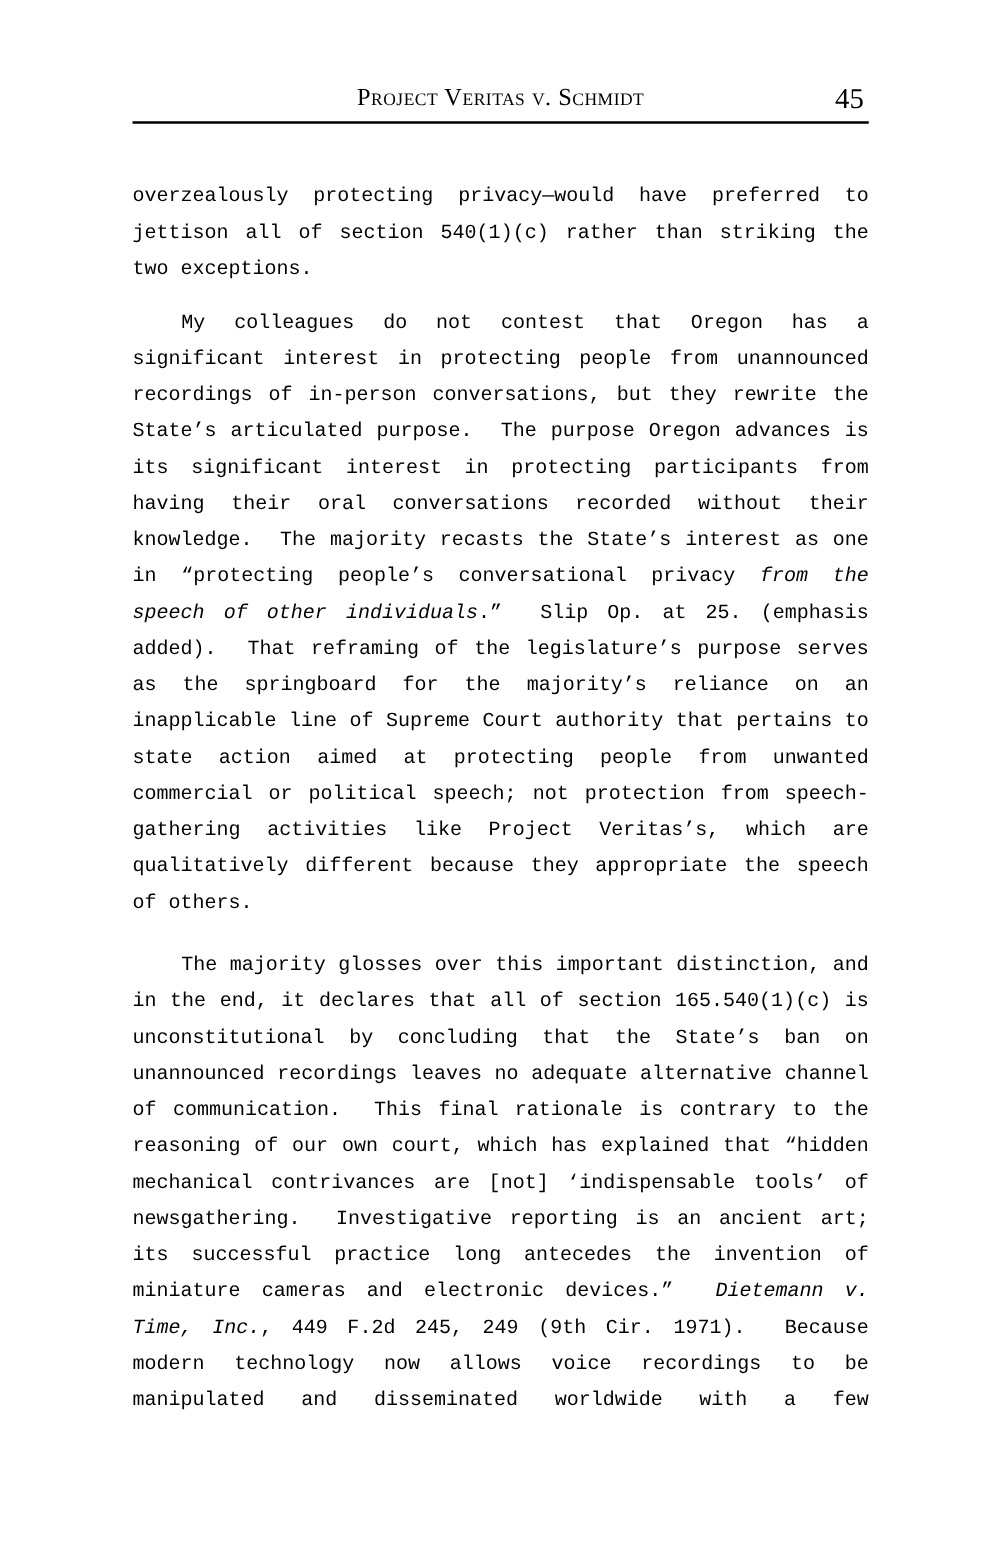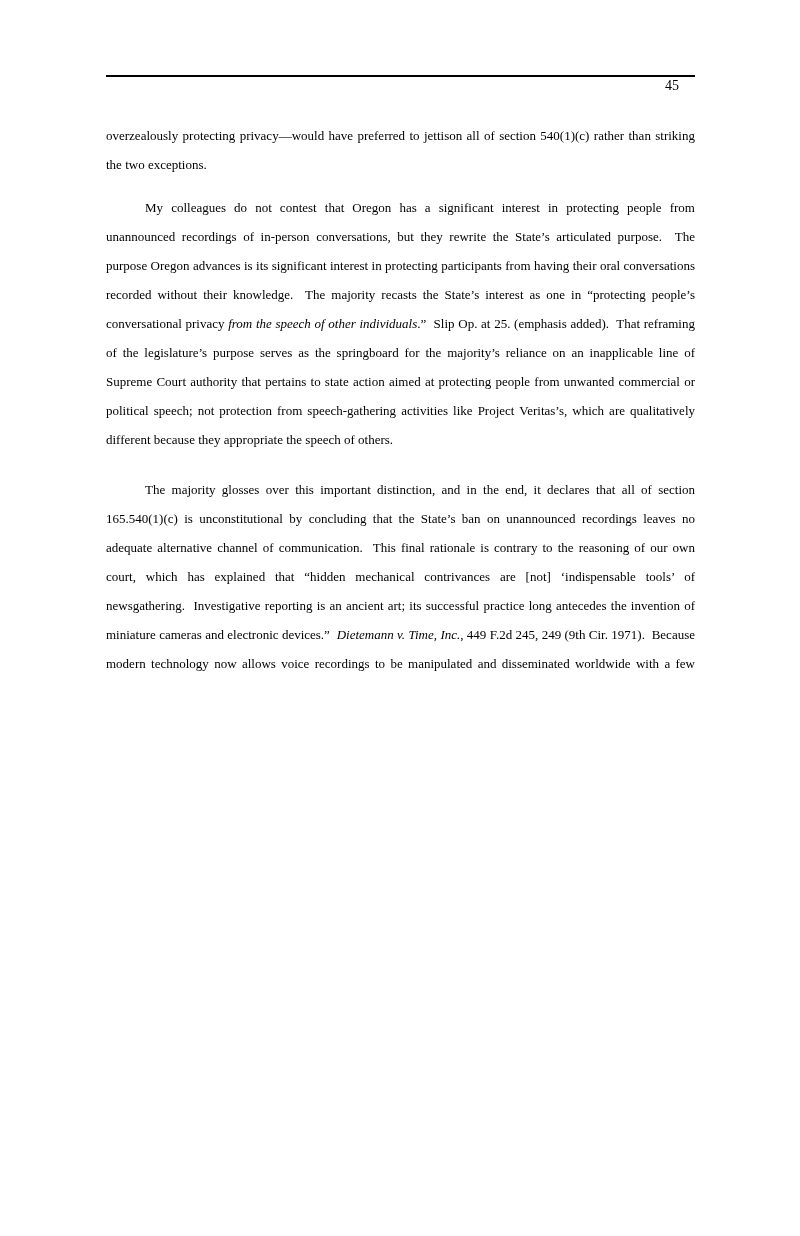--- a/index.html
+++ b/index.html
@@ -22,59 +22,61 @@
     position: relative;
     text-align: center;
     font-size: 19.5px;
     line-height: 22px;
     font-variant: small-caps;
     letter-spacing: 0.4px;
     white-space: nowrap;
   }
   .page-number {
     position: absolute;
-    right: 16px;
+    right: 4px;
     top: 0;
     font-variant: normal;
     letter-spacing: 0;
-    font-size: 14px;
+    font-size: 23px;
   }
   .header-rule {
     border: none;
     border-top: 2px solid #000000;
     margin: 7px 0 0 0;
     height: 0;
   }
   .body-text {
     margin-top: 44px;
   }
   .body-text p {
-    font-size: 13px;
+    font-size: 16px;
     line-height: 29px;
     margin: 0 0 14px 0;
     text-align: justify;
     hyphens: none;
+    font-family: Liberation Mono, monospace;
   }
   .body-text p.indent {
     text-indent: 39px;
   }
   .body-text p.continued {
     text-align-last: justify;
     margin-top: 21px;
   }
   .italic {
     font-style: italic;
   }
 </style>
 </head>
 <body>
 
 <div class="page">
   <header>
     <div class="header-row">
+      <span class="case-title">Project Veritas v. Schmidt</span>
       <span class="page-number">45</span>
     </div>
     <hr class="header-rule">
   </header>
 
   <main class="body-text">
       <p><span>overzealously protecting privacy—would have preferred to jettison all of section 540(1)(c) rather than striking the two exceptions.</span></p>
       <p class="indent"><span>My colleagues do not contest that Oregon has a significant interest in protecting people from unannounced recordings of in-person conversations, but they rewrite the State’s articulated purpose.&nbsp; The purpose Oregon advances is its significant interest in protecting participants from having their oral conversations recorded without their knowledge.&nbsp; The majority recasts the State’s interest as one in “protecting people’s conversational privacy </span><span class="italic">from the speech of other individuals</span><span>.”&nbsp; Slip Op. at 25. (emphasis added).&nbsp; That reframing of the legislature’s purpose serves as the springboard for the majority’s reliance on an inapplicable line of Supreme Court authority that pertains to state action aimed at protecting people from unwanted commercial or political speech; not protection from speech-gathering activities like Project Veritas’s, which are qualitatively different because they appropriate the speech of others.</span></p>
       <p class="indent continued"><span>The majority glosses over this important distinction, and in the end, it declares that all of section 165.540(1)(c) is unconstitutional by concluding that the State’s ban on unannounced recordings leaves no adequate alternative channel of communication.&nbsp; This final rationale is contrary to the reasoning of our own court, which has explained that “hidden mechanical contrivances are [not] ‘indispensable tools’ of newsgathering.&nbsp; Investigative reporting is an ancient art; its successful practice long antecedes the invention of miniature cameras and electronic devices.”&nbsp; </span><span class="italic">Dietemann v. Time, Inc.</span><span>, 449 F.2d 245, 249 (9th Cir. 1971).&nbsp; Because modern technology now allows voice recordings to be manipulated and disseminated worldwide with a few</span></p>
     </main>

